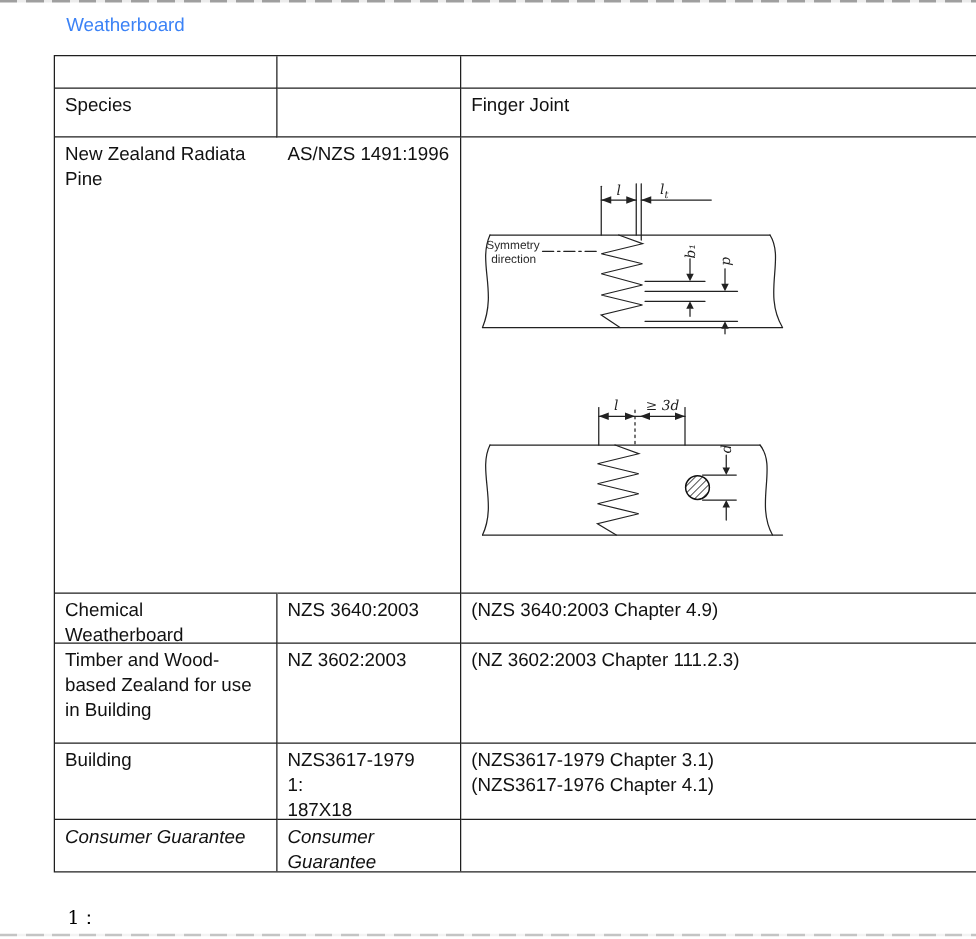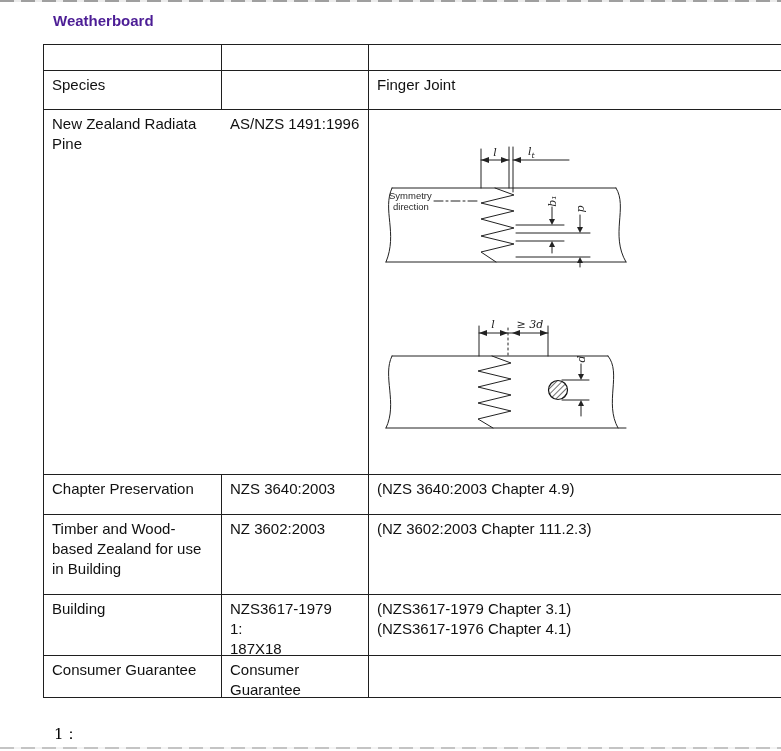--- a/index.html
+++ b/index.html
@@ -6,36 +6,36 @@
   body{
     width:781px;height:751px;position:relative;background:#ffffff;
     font-family:"Liberation Sans", sans-serif;color:#111;
     -webkit-font-smoothing:antialiased;overflow:hidden;
   }
   .page-edge{position:absolute;left:0;width:781px;height:2px;}
   .page-edge.top{top:0;background:repeating-linear-gradient(90deg,#9f9f9f 0 14px,#ececec 14px 21px);}
   .page-edge.bottom{top:747px;background:repeating-linear-gradient(90deg,#c4c4c4 0 14px,#f3f3f3 14px 21px);}
   .title{
     position:absolute;left:53px;top:12px;margin:0;
-    font-size:15px;font-weight:bold;color:#4c1d95;
+    font-size:15px;font-weight:normal;color:#3b82f6;
   }
   .doc-table{
     position:absolute;left:43px;top:44px;width:768px;height:654px;
     box-sizing:border-box;border:1px solid #1f1f1f;
     display:grid;
     grid-template-columns:178px 147px 1fr;
     grid-template-rows:26px 39px 365px 40px 80px 61px 1fr;
     background:#fff;
   }
   .cell{
     box-sizing:border-box;border-right:1px solid #1f1f1f;border-bottom:1px solid #1f1f1f;
     padding:4px 8px 2px 8px;font-size:15px;line-height:20px;overflow:hidden;
   }
   .cell.nr{border-right:none;}
-  .cell.nb{border-bottom:none;}
+  .cell.nb{border-bottom:none;font-style:italic;}
   .cell.diagram-cell{position:relative;padding:0;}
   .fj-svg{position:absolute;left:7px;}
   .fj-svg.one{top:25px;}
   .fj-svg.two{top:208px;}
   .fj-caption{position:absolute;left:8px;top:181px;width:360px;font-size:15px;line-height:20px;}
   .dia-label{font-family:"DejaVu Serif", serif;font-style:italic;font-size:11px;fill:#1c1c1c;}
   .dia-sym{font-family:"Liberation Sans", sans-serif;font-style:normal;font-size:9.5px;fill:#2a2a2a;}
   .footnote{
     position:absolute;left:54px;top:725px;
     font-family:"DejaVu Serif", serif;font-size:15px;color:#000;
@@ -137,21 +137,21 @@
           <polygon points="205,82 202,88 208,88"></polygon>
         </g>
         <g class="dia-label">
           <text x="117" y="10" text-anchor="middle">l</text>
           <text x="154" y="10" text-anchor="middle">≥ 3d</text>
           <text transform="rotate(-90 209 41)" x="209" y="41" text-anchor="middle">d</text>
         </g>
       </svg>
     </div>
 
-    <div class="cell">Chapter Preservation</div>
+    <div class="cell">Chemical Weatherboard</div>
     <div class="cell">NZS 3640:2003</div>
     <div class="cell nr">(NZS 3640:2003 Chapter 4.9)</div>
 
     <div class="cell">Timber and Wood-based Zealand for use in Building</div>
     <div class="cell">NZ 3602:2003</div>
     <div class="cell nr">
       <div>(NZ 3602:2003 Chapter 111.2.3)</div>
     </div>
 
     <div class="cell">Building</div>

